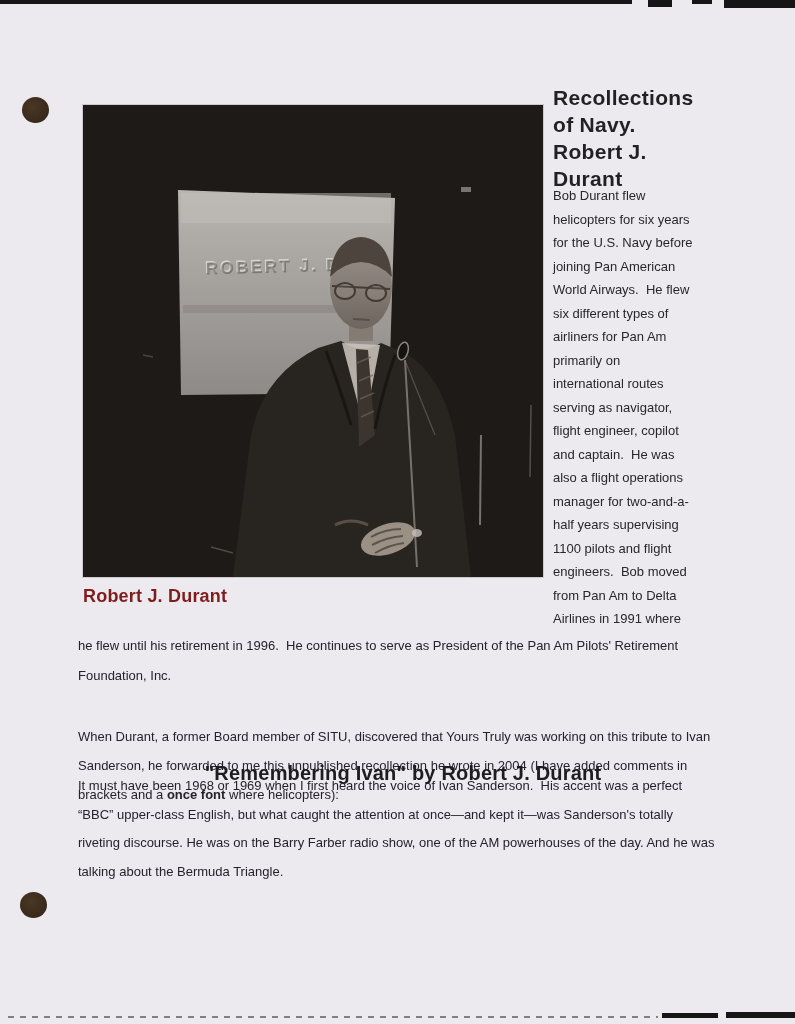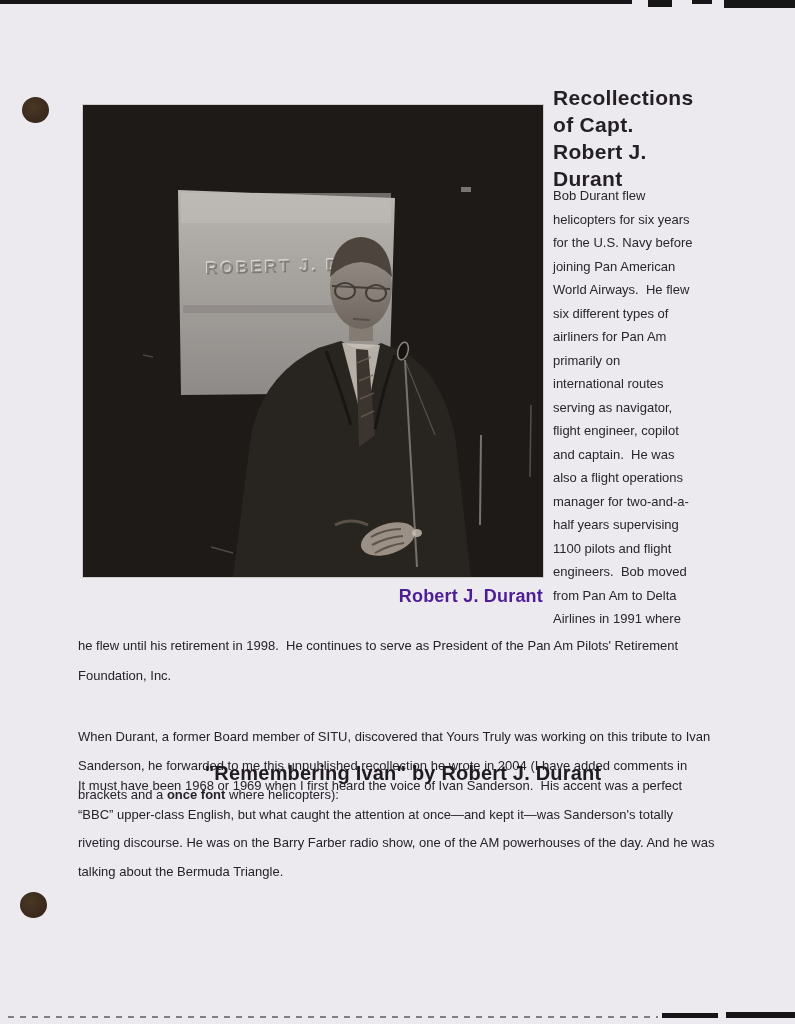--- a/index.html
+++ b/index.html
@@ -16,22 +16,22 @@
   }
   .hole{
     position:absolute;width:27px;height:26px;border-radius:50%;
     background:radial-gradient(circle at 40% 38%, #4a3724 0%, #3b2b1d 60%, #32241a 100%);
   }
   .photo{
     position:absolute;left:83px;top:105px;width:460px;height:472px;
     background:#1d1a18;box-shadow:0 0 0 1px #cfc9ce;
   }
   .caption{
-    position:absolute;left:83px;top:586px;width:460px;text-align:right;
-    font-size:18px;font-weight:bold;color:#4c1d95;letter-spacing:.2px;
+    position:absolute;left:83px;top:586px;width:460px;text-align:left;
+    font-size:18px;font-weight:bold;color:#7f1d1d;letter-spacing:.2px;
   }
   .col-heading{
     position:absolute;left:553px;top:84px;width:220px;
     font-size:21px;font-weight:bold;line-height:27px;letter-spacing:.3px;
     color:#231f23;white-space:pre;
   }
   .col-body{
     position:absolute;left:553px;top:184px;width:220px;
     font-size:13px;line-height:23.5px;color:#2a262a;white-space:pre;
   }
@@ -138,21 +138,21 @@
       <line x1="60,?" y1="0" x2="0" y2="0" stroke="none"></line>
       <line x1="128" y1="442" x2="150" y2="448" stroke="#9b9085" stroke-width="1.5" opacity="0.4"></line>
       <line x1="60" y1="250" x2="70" y2="252" stroke="#9b9085" stroke-width="1.5" opacity="0.35"></line>
     </g>
   </svg>
 </div>
 
 <div class="caption">Robert J. Durant</div>
 
 <div class="col-heading">Recollections
-of Capt.
+of Navy.
 Robert J.
 Durant</div>
 <div class="col-body">Bob Durant flew
 helicopters for six years
 for the U.S. Navy before
 joining Pan American
 World Airways.  He flew
 six different types of
 airliners for Pan Am
 primarily on
@@ -161,21 +161,21 @@
 flight engineer, copilot
 and captain.  He was
 also a flight operations
 manager for two-and-a-
 half years supervising
 1100 pilots and flight
 engineers.  Bob moved
 from Pan Am to Delta
 Airlines in 1991 where</div>
 
-<div class="para para1">he flew until his retirement in 1998.  He continues to serve as President of the Pan Am Pilots' Retirement
+<div class="para para1">he flew until his retirement in 1996.  He continues to serve as President of the Pan Am Pilots' Retirement
 Foundation, Inc.</div>
 
 <div class="para para2"><span>When Durant, a former Board member of SITU, discovered that Yours Truly was working on this tribute to Ivan
 Sanderson, he forwarded to me this unpublished recollection he wrote in 2004 (I have added comments in
 brackets and a </span><b>once font</b><span> where helicopters):</span></div>
 
 <div class="mid-heading">"Remembering Ivan" by Robert J. Durant</div>
 
 <div class="para para3">It must have been 1968 or 1969 when I first heard the voice of Ivan Sanderson.  His accent was a perfect
 “BBC” upper-class English, but what caught the attention at once—and kept it—was Sanderson's totally

